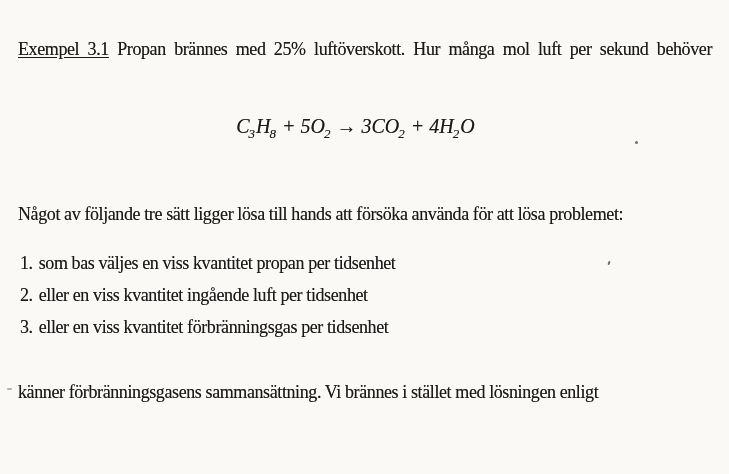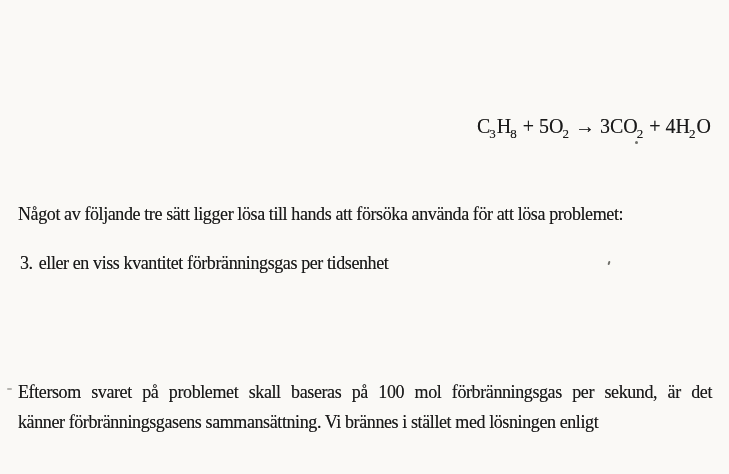--- a/index.html
+++ b/index.html
@@ -40,21 +40,22 @@
   .intro-line2 {
     top: 58px;
     text-align: center;
     text-align-last: center;
   }
   .equation {
     position: absolute;
     top: 113px;
     left: 0;
     width: 711px;
-    text-align: right;
+    text-align: center;
+    font-style: italic;
     font-size: 20px;
     letter-spacing: 0;
     line-height: 26px;
   }
   .equation sub {
     font-size: 13px;
     vertical-align: baseline;
     position: relative;
     top: 5px;
     left: -1px;
@@ -92,34 +93,40 @@
   }
   .a1 { left: 635px; top: 141px; width: 3px; height: 3px; }
   .a2 { left: 608px; top: 261px; width: 2px; height: 4px; border-radius: 1px; transform: rotate(18deg); }
   .a3 { left: 7px;  top: 388px; width: 5px; height: 2px; opacity: .5; border-radius: 1px; }
 </style>
 </head>
 <body>
 
 <div class="page">
 
+  <p class="line justify-line heading-line"><span class="heading-label">Exempel 3.1</span> <span>Propan brännes med 25% luftöverskott. Hur många mol luft per sekund behöver</span></p>
 
 
   <div class="equation"><span>C</span><sub>3</sub><span>H</span><sub>8</sub><span> + 5O</span><sub>2</sub><span> → 3CO</span><sub>2</sub><span> + 4H</span><sub>2</sub><span>O</span></div>
 
   <p class="line para-intro">Något av följande tre sätt ligger lösa till hands att försöka använda för att lösa problemet:</p>
 
   <div class="options">
     <div class="option">
+      <span class="num">1.</span><span>som bas väljes en viss kvantitet propan per tidsenhet</span>
+    </div>
+    <div class="option">
+      <span class="num">2.</span><span>eller en viss kvantitet ingående luft per tidsenhet</span>
+    </div>
+    <div class="option">
       <span class="num">3.</span><span>eller en viss kvantitet förbränningsgas per tidsenhet</span>
     </div>
   </div>
 
   <div class="conclusion">
-    <p class="j">Eftersom svaret på problemet skall baseras på 100 mol förbränningsgas per sekund, är det</p>
     <p>känner förbränningsgasens sammansättning. Vi brännes i stället med lösningen enligt</p>
   </div>
 
   <div class="artifact a1"></div>
   <div class="artifact a2"></div>
   <div class="artifact a3"></div>
 
 </div>
 
 </body></html>

